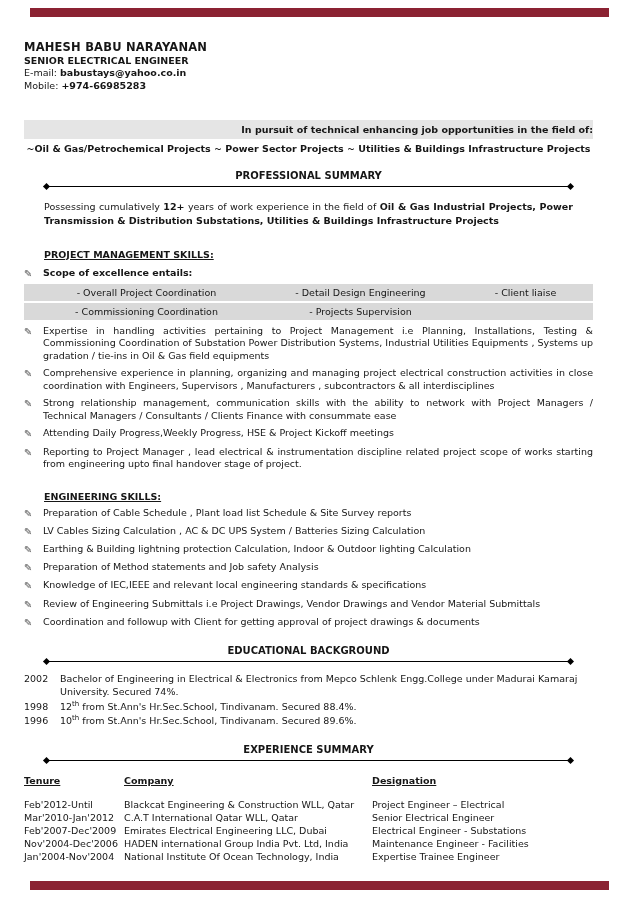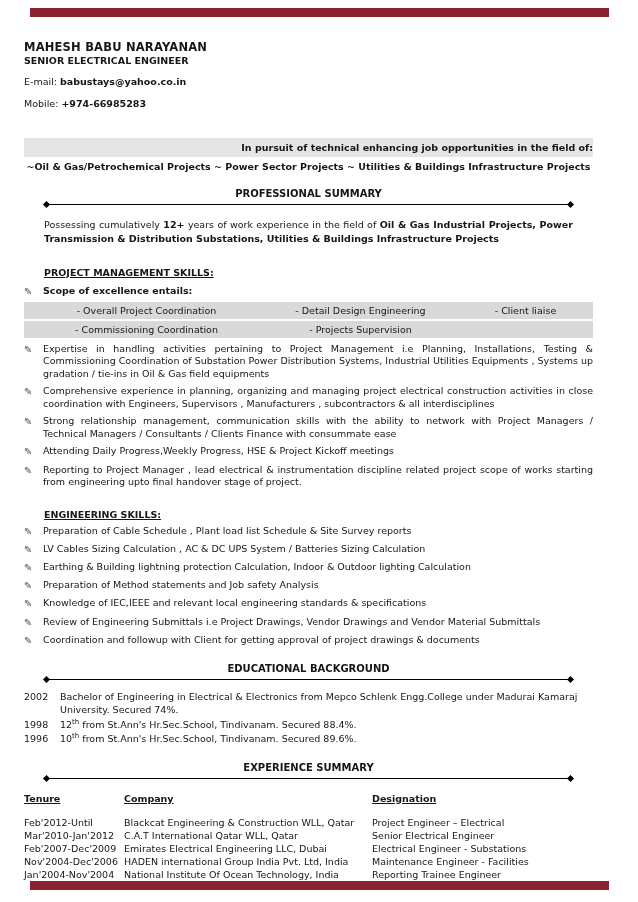--- a/index.html
+++ b/index.html
@@ -14,21 +14,21 @@
     color: #161616;
     overflow: hidden;
   }
   .bar { position: absolute; left: 30px; right: 29px; height: 9px; background: #8b2232; }
   .bar-top { top: 8px; }
   .bar-bottom { bottom: 12px; }
   .content { padding: 40px 45px 0 24px; }
 
   .name { font-size: 11.5px; font-weight: bold; letter-spacing: .2px; }
   .jobtitle { font-size: 9.5px; font-weight: bold; margin-top: 1px; }
-  .contact { margin-top: 10px; line-height: 12px; }
+  .contact { margin-top: 1px; line-height: 12px; }
   .contact .val { font-weight: bold; }
 
   .banner { margin-top: 28px; }
   .banner-l1 { background: #e5e5e5; text-align: right; font-weight: bold; padding: 4px 0; }
   .banner-l2 { font-weight: bold; text-align: center; margin: 4px -13px 0 -13px; }
 
   .sec-head { text-align: center; font-weight: bold; font-size: 10px; margin-top: 16px; }
   .dline { display: flex; align-items: center; margin: 3px 20px 0 20px; }
   .diamond { width: 5px; height: 5px; background: #000; transform: rotate(45deg); flex: 0 0 auto; }
   .rule { flex: 1; height: 0; border-top: 1.2px solid #000; }
@@ -213,21 +213,21 @@
           <span>Electrical Engineer - Substations</span>
         </div>
         <div class="exp-row">
           <span>Nov'2004-Dec'2006</span>
           <span>HADEN international Group India Pvt. Ltd, India</span>
           <span>Maintenance Engineer - Facilities</span>
         </div>
         <div class="exp-row">
           <span>Jan'2004-Nov'2004</span>
           <span>National Institute Of Ocean Technology, India</span>
-          <span>Reporting Trainee Engineer</span>
+          <span>Expertise Trainee Engineer</span>
         </div>
       </div>
     </div>
 
   </div>
 
   <div class="bar bar-bottom"></div>
 </div>
 
 </body></html>

